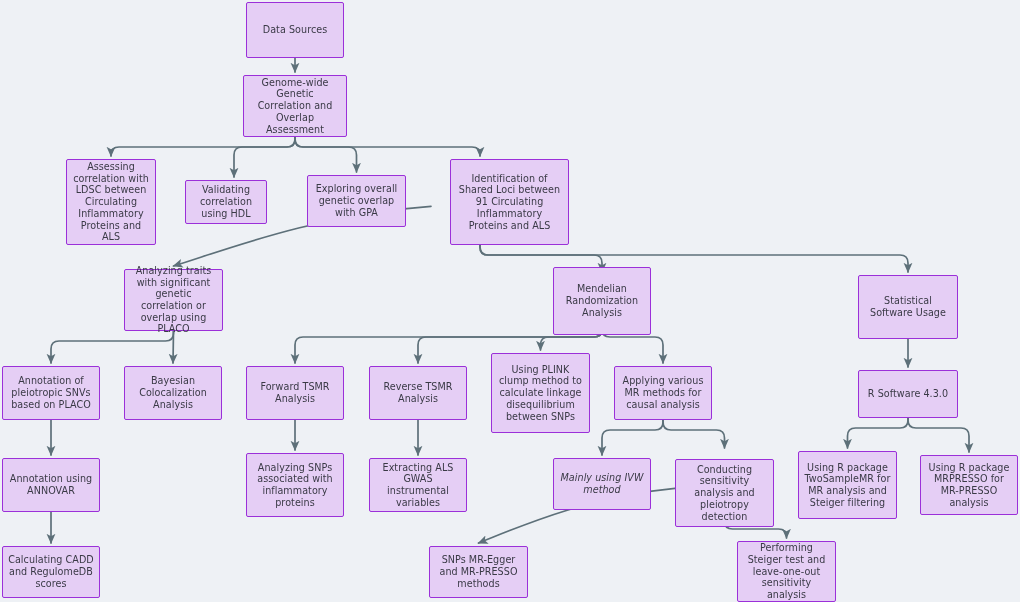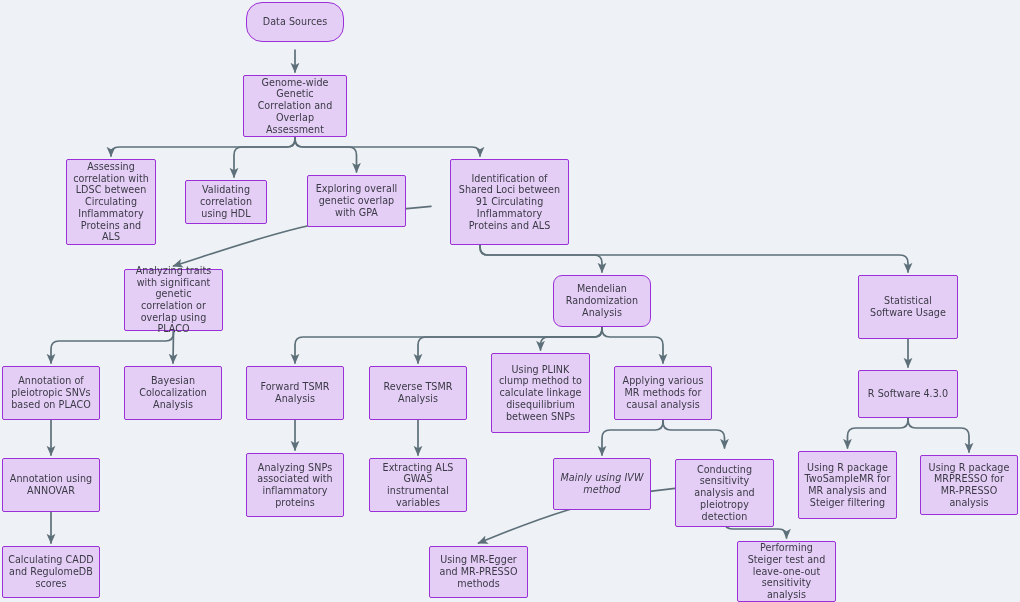--- a/index.html
+++ b/index.html
@@ -74,42 +74,42 @@
         <path d="M663,420 L663,422 Q663,430 655,430 L610,430 Q602,430 602,438 L602,455" marker-end="url(#arrowhead)"></path>
         <path d="M663,420 L663,422 Q663,430 671,430 L716.5,430 Q724.5,430 724.5,438 L724.5,448" marker-end="url(#arrowhead)"></path>
         <path d="M908,418 L908,420 Q908,428 900,428 L855.5,428 Q847.5,428 847.5,436 L847.5,448" marker-end="url(#arrowhead)"></path>
         <path d="M908,418 L908,420 Q908,428 916,428 L961,428 Q969,428 969,436 L969,452" marker-end="url(#arrowhead)"></path>
         <path d="M51,512 L51,543" marker-end="url(#arrowhead)"></path>
         <path d="M675,488.4 C586.575,496.4 513.87,529 478.5,543" marker-end="url(#arrowhead)"></path>
         <path d="M724.5,519 L724.5,521 Q724.5,529 732.5,529 L778.5,529 Q786.5,529 786.5,537 L786.5,538" marker-end="url(#arrowhead)"></path>
       </g>
   </svg>
   <div id="node-layer">
-      <div class="node" style="left: 246px; top: 2px; width: 98px; height: 40px; border-radius: 16px;">
+      <div class="node" style="left: 246px; top: 2px; width: 98px; height: 56px;">
         <span>Data Sources</span>
       </div>
       <div class="node" style="left: 243px; top: 75px; width: 104px; height: 62px;">
         <span>Genome-wide Genetic Correlation and Overlap Assessment</span>
       </div>
       <div class="node" style="left: 66px; top: 159px; width: 90px; height: 86px;">
         <span>Assessing correlation with LDSC between Circulating Inflammatory Proteins and ALS</span>
       </div>
       <div class="node" style="left: 185px; top: 180px; width: 82px; height: 44px;">
         <span>Validating correlation using HDL</span>
       </div>
       <div class="node" style="left: 307px; top: 175px; width: 99px; height: 52px;">
         <span>Exploring overall genetic overlap with GPA</span>
       </div>
       <div class="node" style="left: 450px; top: 159px; width: 119px; height: 86px;">
         <span>Identification of Shared Loci between 91 Circulating Inflammatory Proteins and ALS</span>
       </div>
       <div class="node" style="left: 124px; top: 269px; width: 99px; height: 62px;">
         <span>Analyzing traits with significant genetic correlation or overlap using PLACO</span>
       </div>
-      <div class="node" style="left: 553px; top: 275px; width: 98px; height: 52px; border-radius: 9px;">
+      <div class="node" style="left: 553px; top: 267px; width: 98px; height: 68px;">
         <span>Mendelian Randomization Analysis</span>
       </div>
       <div class="node" style="left: 858px; top: 275px; width: 100px; height: 64px;">
         <span>Statistical Software Usage</span>
       </div>
       <div class="node" style="left: 2px; top: 366px; width: 98px; height: 54px;">
         <span>Annotation of pleiotropic SNVs based on PLACO</span>
       </div>
       <div class="node" style="left: 124px; top: 366px; width: 98px; height: 54px;">
         <span>Bayesian Colocalization Analysis</span>
@@ -147,19 +147,19 @@
       <div class="node" style="left: 798px; top: 451px; width: 99px; height: 68px;">
         <span>Using R package TwoSampleMR for MR analysis and Steiger filtering</span>
       </div>
       <div class="node" style="left: 920px; top: 455px; width: 98px; height: 60px;">
         <span>Using R package MRPRESSO for MR-PRESSO analysis</span>
       </div>
       <div class="node" style="left: 2px; top: 546px; width: 98px; height: 52px;">
         <span>Calculating CADD and RegulomeDB scores</span>
       </div>
       <div class="node" style="left: 429px; top: 546px; width: 99px; height: 52px;">
-        <span>Using MR-Egger and MR-PRESSO methods</span>
+        <span>SNPs MR-Egger and MR-PRESSO methods</span>
       </div>
       <div class="node" style="left: 737px; top: 541px; width: 99px; height: 61px;">
         <span>Performing Steiger test and leave-one-out sensitivity analysis</span>
       </div>
     </div>
 </div>
 
 </body></html>

